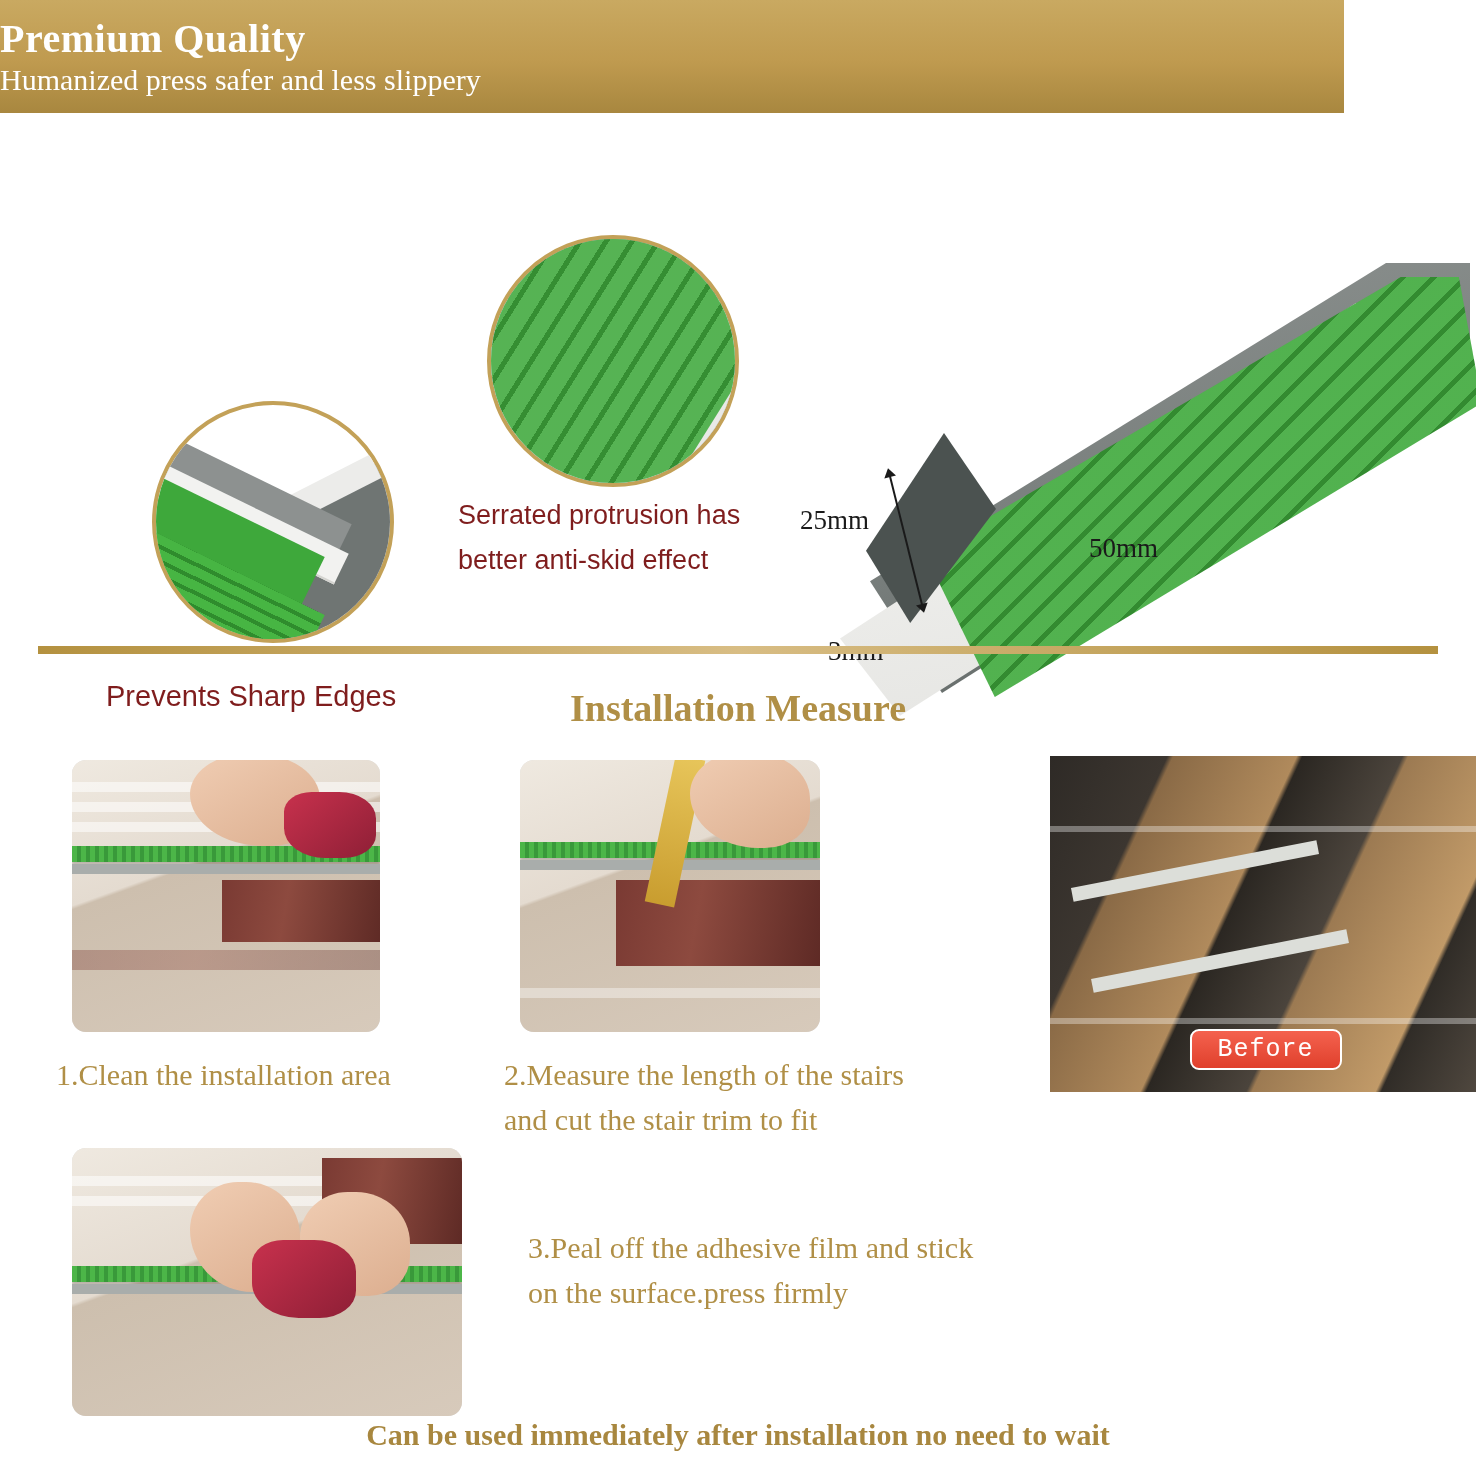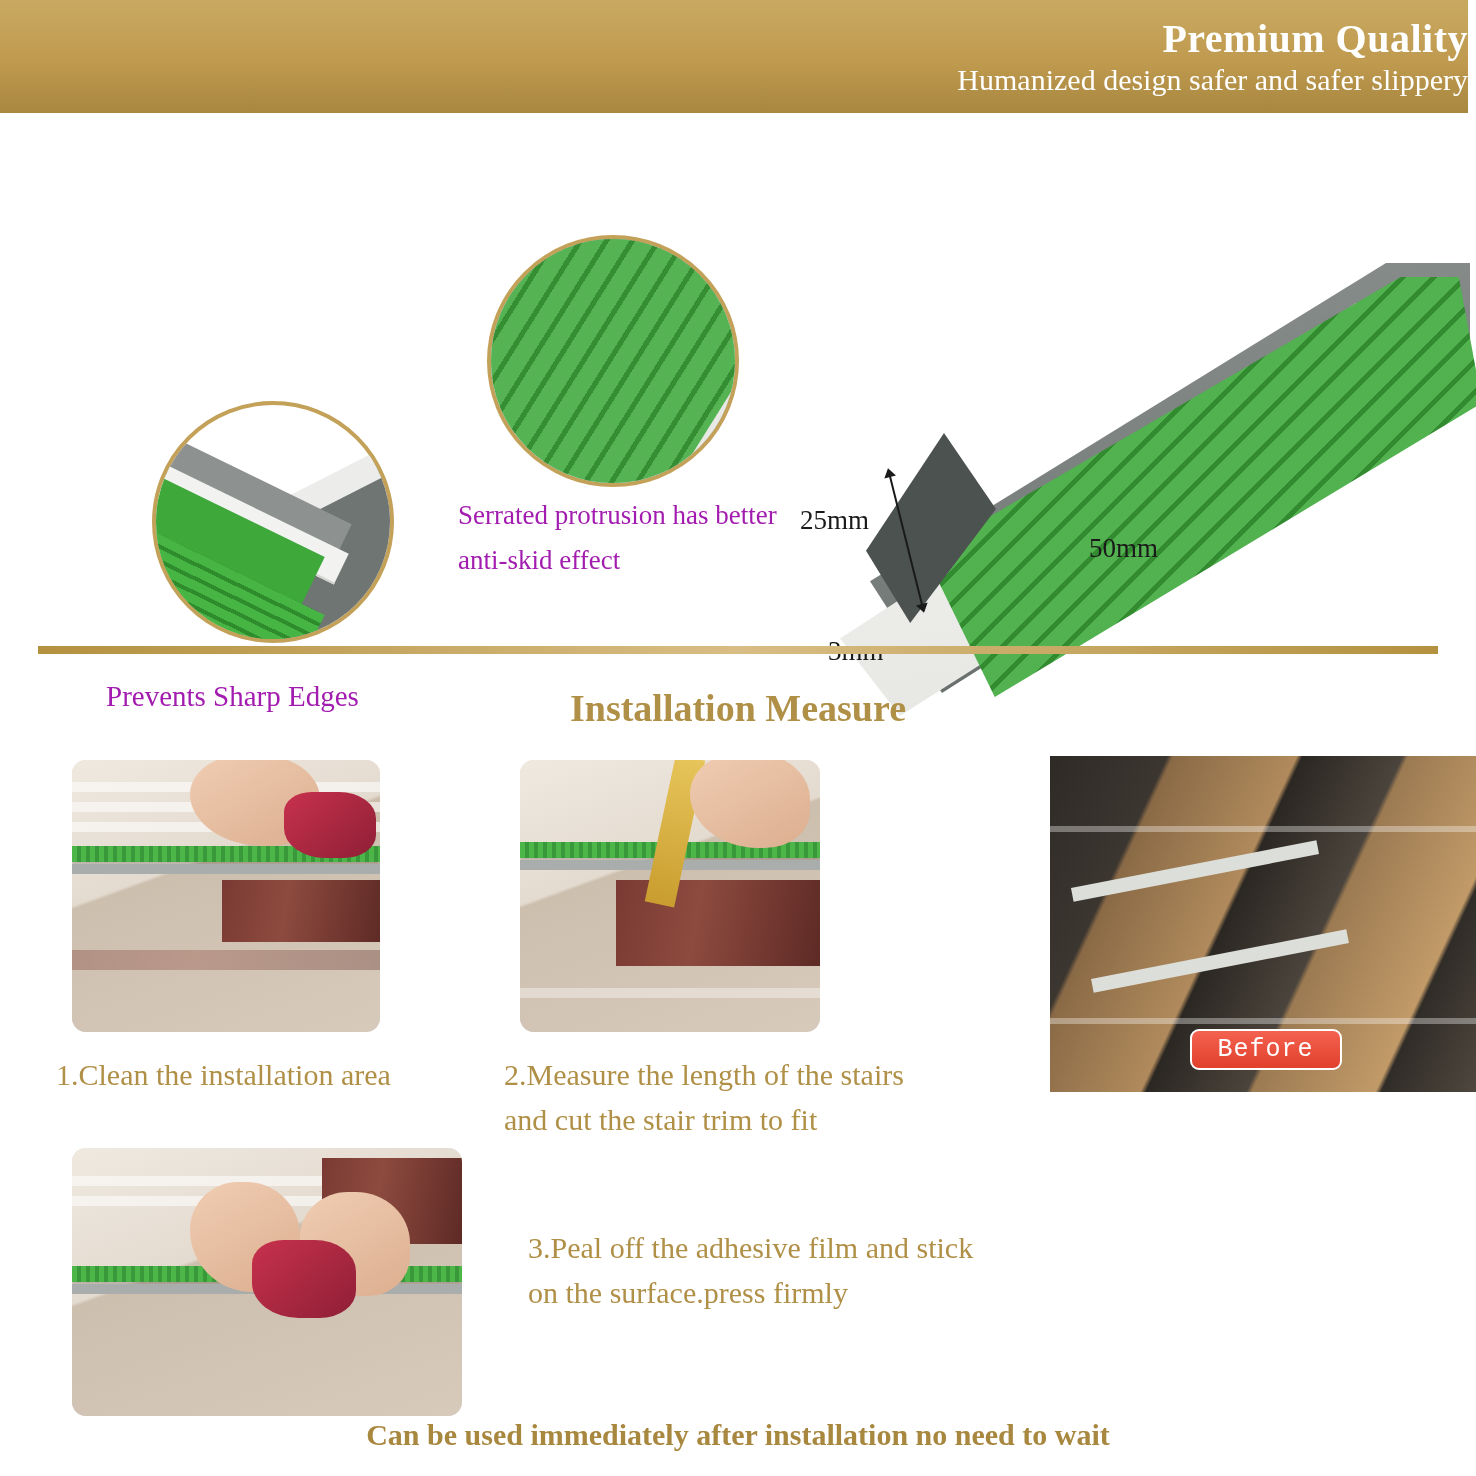--- a/index.html
+++ b/index.html
@@ -7,23 +7,23 @@
   body {
     width:1476px; height:1476px;
     background:#ffffff;
     font-family:"Liberation Serif", serif;
     overflow:hidden;
     position:relative;
   }
 
   
   .header {
-    position:absolute; left:0; top:0; width:1468px; height:113px;
+    position:absolute; left:0; top:0; width:1344px; height:113px;
     background:linear-gradient(180deg,#c9a961 0%, #bf9a4f 55%, #a8873f 100%);
-    display:flex; flex-direction:column; align-items:flex-end; justify-content:center;padding-left:28px;
+    display:flex; flex-direction:column; align-items:flex-start; justify-content:center;
   }
   .header .title {
     color:#ffffff; font-size:40px; font-weight:bold; letter-spacing:0.5px;
     line-height:1.0; margin-bottom:6px;
   }
   .header .subtitle {
     color:#ffffff; font-size:30px; font-weight:normal; line-height:1.0;
   }
 
   
@@ -90,21 +90,21 @@
     background:repeating-linear-gradient(90deg, rgba(0,0,0,0.16) 0 6px, rgba(255,255,255,0.12) 6px 26px);
   }
   .lg-steps {
     position:absolute; left:-30px; top:40px; width:200px; height:260px;
     background:
       repeating-linear-gradient(135deg,#b8bcba 0 12px,#9aa09e 12px 24px);
     transform:skewY(28deg); transform-origin:left top;
   }
 
   
-  .lbl { position:absolute; color:#a21caf; font-family:Liberation Serif, serif; }
+  .lbl { position:absolute; color:#7f1d1d; font-family:Liberation Sans, sans-serif; }
   .lbl-serrated {
     left:458px; top:380px; width:340px; font-size:27px; line-height:1.65;
   }
   .lbl-prevents {
     left:106px; top:567px; font-size:29px;
   }
 
   
   .product { position:absolute; left:830px; top:150px; width:620px; height:470px; }
   .prod-grey {
@@ -228,21 +228,21 @@
   .footer-note {
     position:absolute; left:0; top:1418px; width:1476px; text-align:center;
     color:#a8873f; font-size:30px; font-weight:bold;
   }
 </style>
 </head>
 <body>
 
 <div class="header">
   <div class="title">Premium Quality</div>
-  <div class="subtitle">Humanized design safer and safer slippery</div>
+  <div class="subtitle">Humanized press safer and less slippery</div>
 </div>
 
 <div class="top-section">
 
   <div class="circle circle-small">
     <div class="c-inner">
       <div class="sm-right-grey"></div>
       <div class="sm-right-white"></div>
       <div class="sm-grey-top"></div>
       <div class="sm-white"></div>

